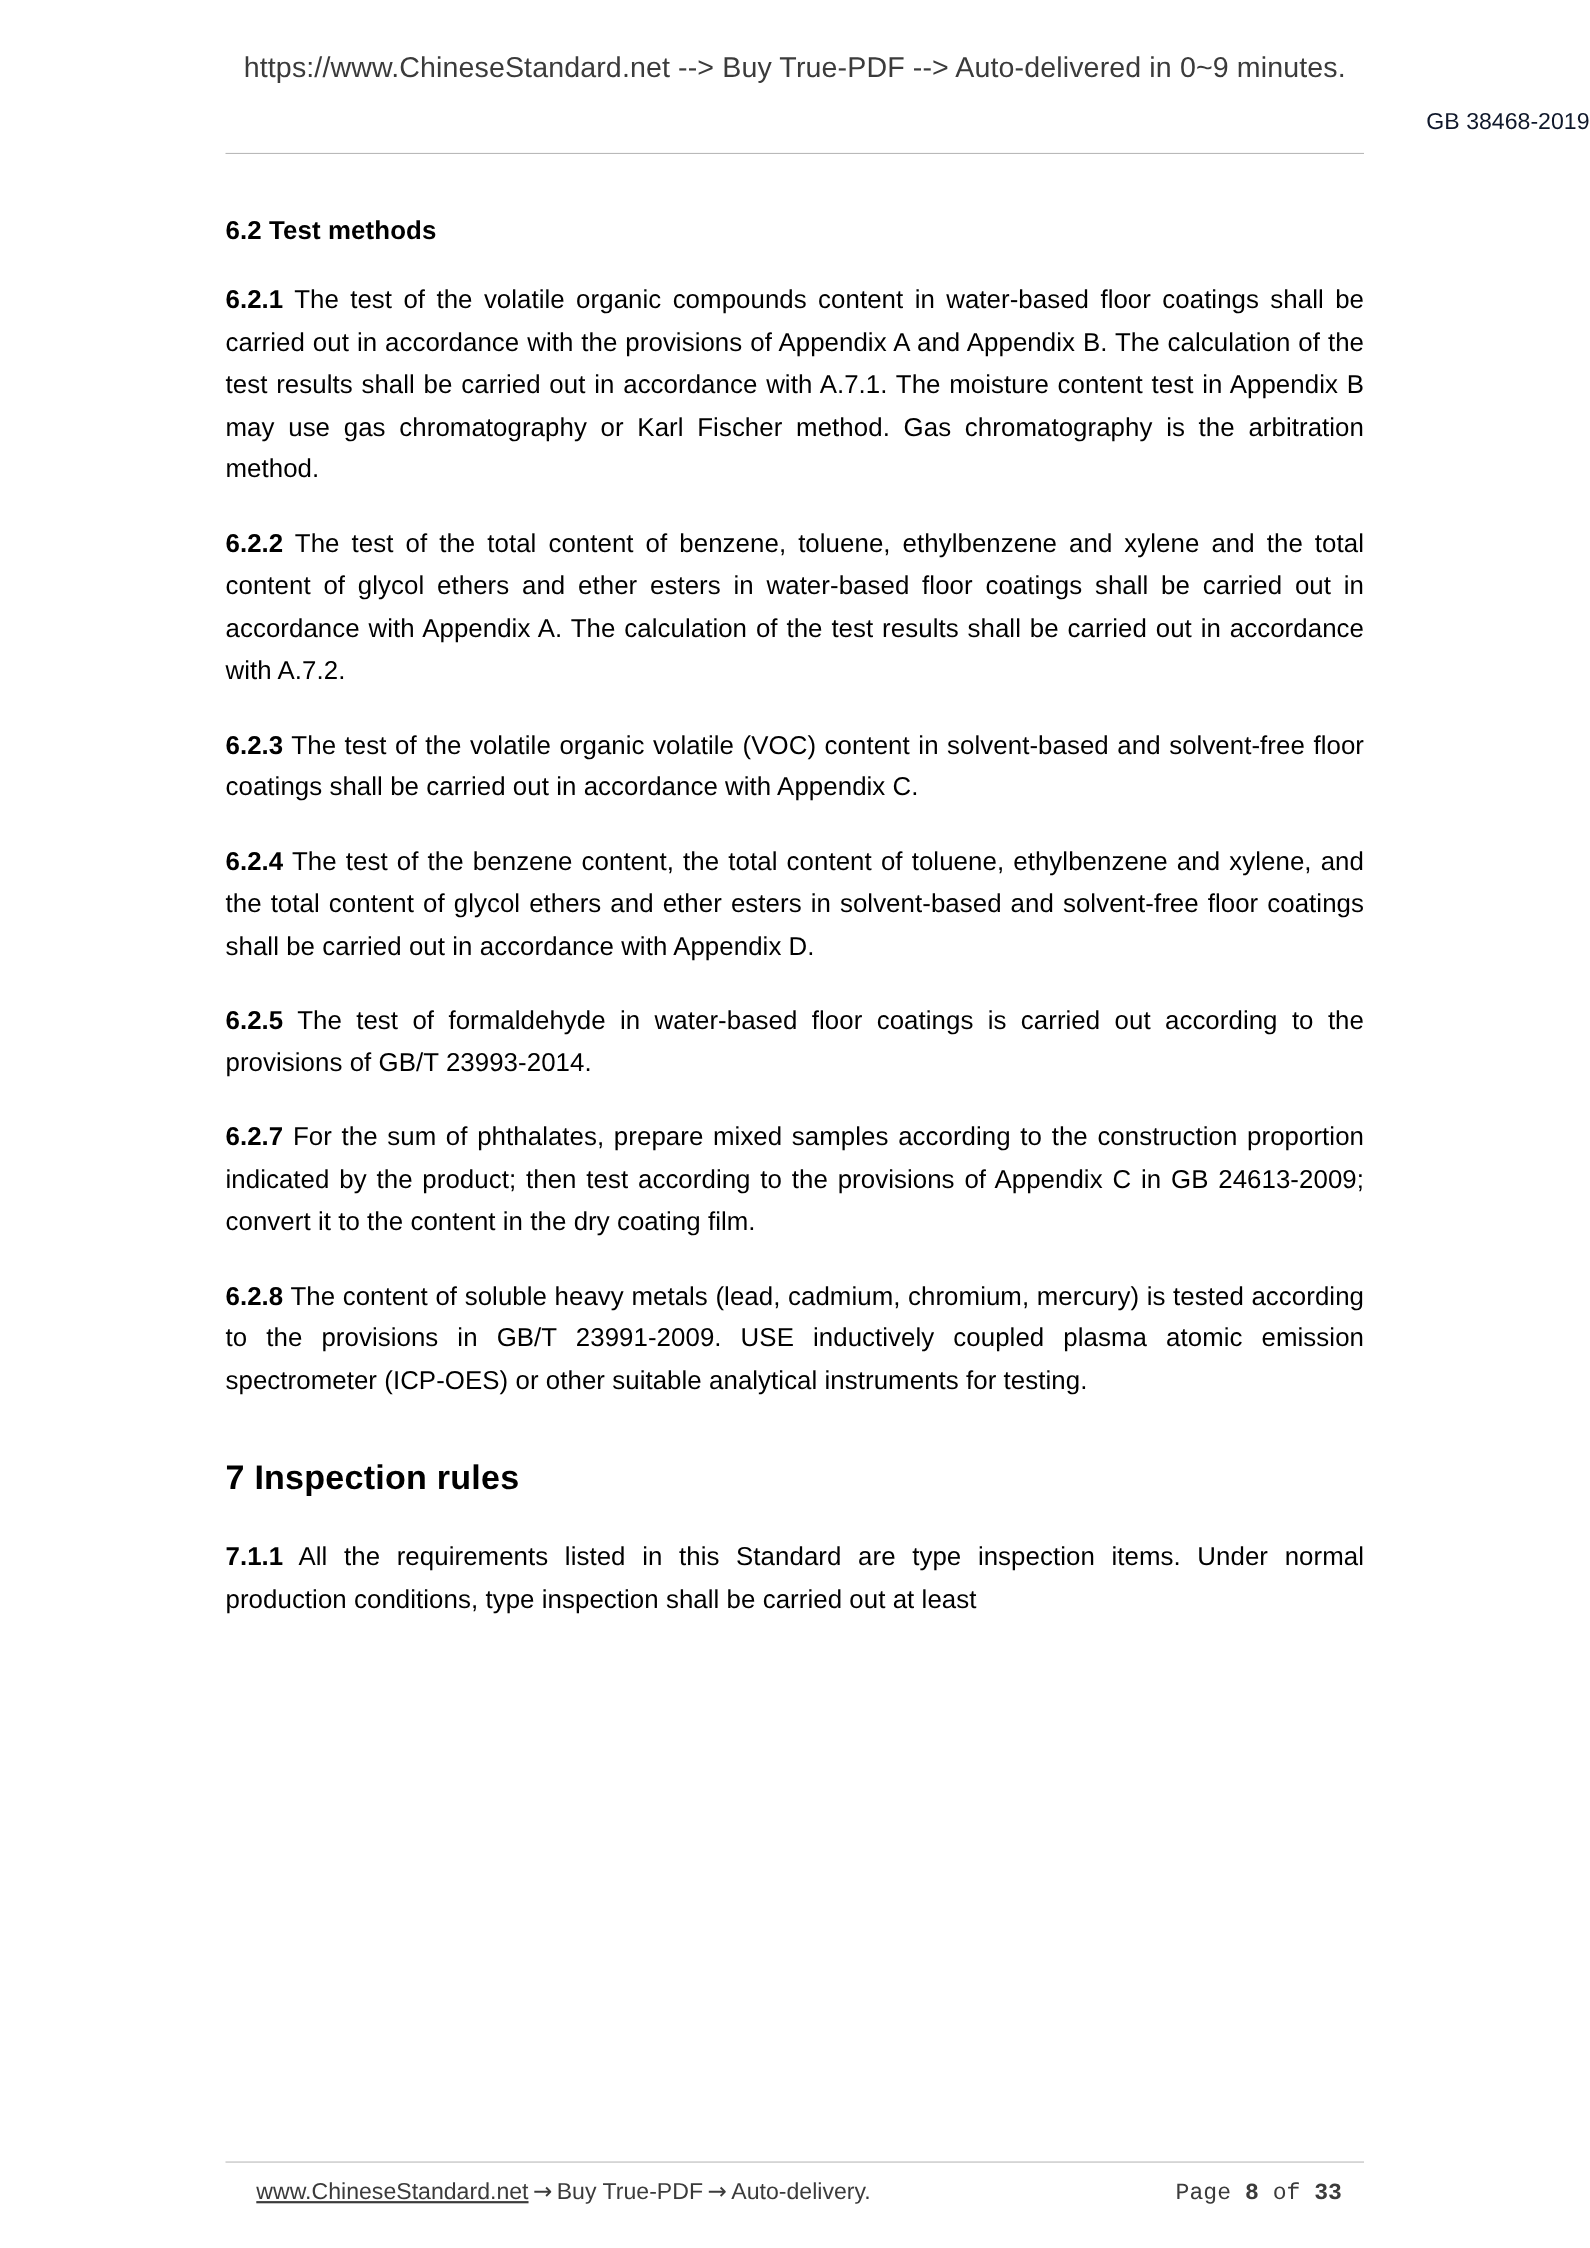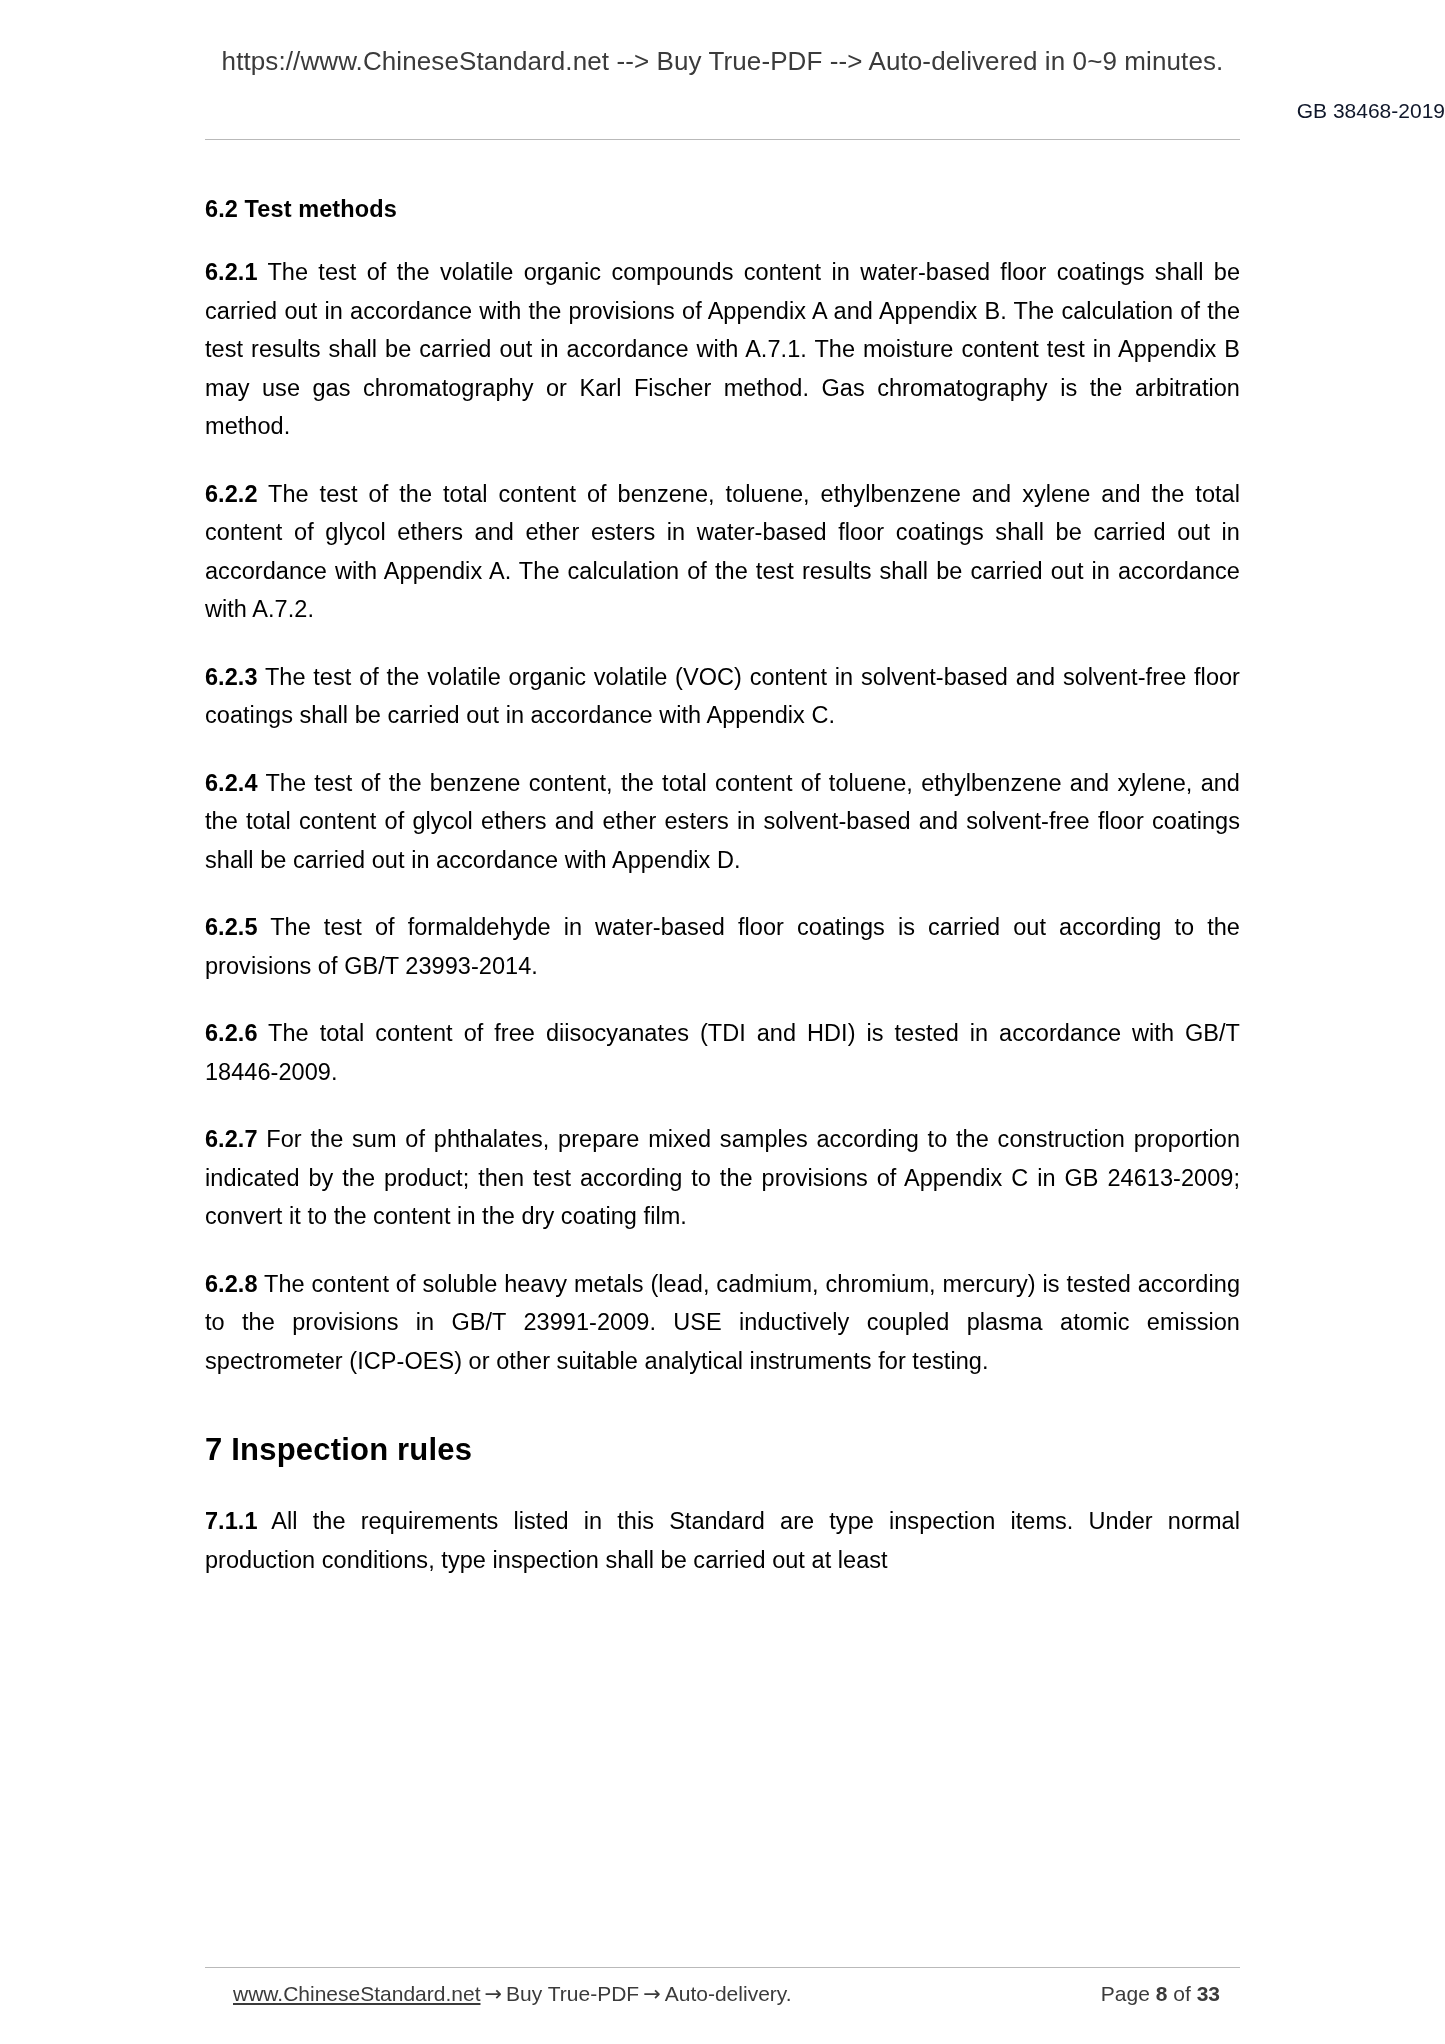--- a/index.html
+++ b/index.html
@@ -99,20 +99,21 @@
     text-decoration: underline;
   }
   .arrow {
     font-family: "DejaVu Sans", sans-serif;
     padding: 0 4px;
   }
   .footer-right {
     margin-left: auto;
     padding-right: 20px;
     white-space: nowrap;
+    font-family: Liberation Mono, monospace;
   }
   .footer-right .pg {
     font-weight: bold;
   }
   .footer-right .tot {
     font-weight: bold;
   }
 </style>
 </head>
 <body>
@@ -140,23 +141,20 @@
     </p>
 
     <p class="para">
       <span class="num">6.2.4</span><span> The test of the benzene content, the total content of toluene, ethylbenzene and xylene, and the total content of glycol ethers and ether esters in solvent-based and solvent-free floor coatings shall be carried out in accordance with Appendix D.</span>
     </p>
 
     <p class="para">
       <span class="num">6.2.5</span><span> The test of formaldehyde in water-based floor coatings is carried out according to the provisions of GB/T 23993-2014.</span>
     </p>
 
-    <p class="para">
-      <span class="num">6.2.6</span><span> The total content of free diisocyanates (TDI and HDI) is tested in accordance with GB/T 18446-2009.</span>
-    </p>
 
     <p class="para">
       <span class="num">6.2.7</span><span> For the sum of phthalates, prepare mixed samples according to the construction proportion indicated by the product; then test according to the provisions of Appendix C in GB 24613-2009; convert it to the content in the dry coating film.</span>
     </p>
 
     <p class="para">
       <span class="num">6.2.8</span><span> The content of soluble heavy metals (lead, cadmium, chromium, mercury) is tested according to the provisions in GB/T 23991-2009. USE inductively coupled plasma atomic emission spectrometer (ICP-OES) or other suitable analytical instruments for testing.</span>
     </p>
 
     <h2 class="chapter">7 Inspection rules</h2>

